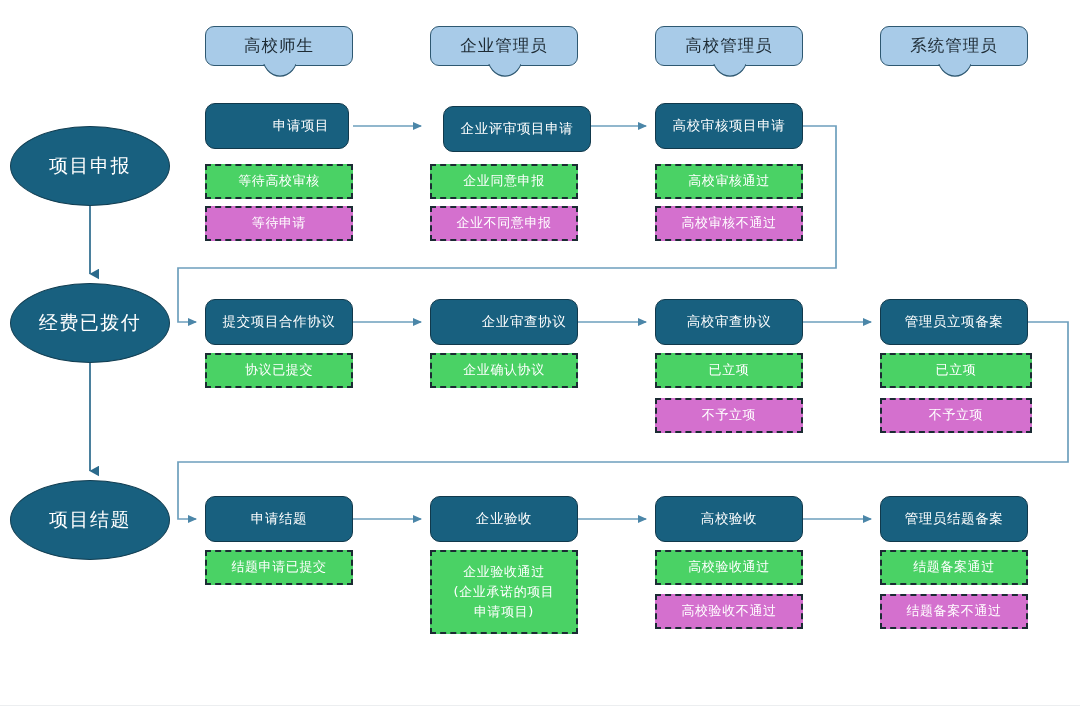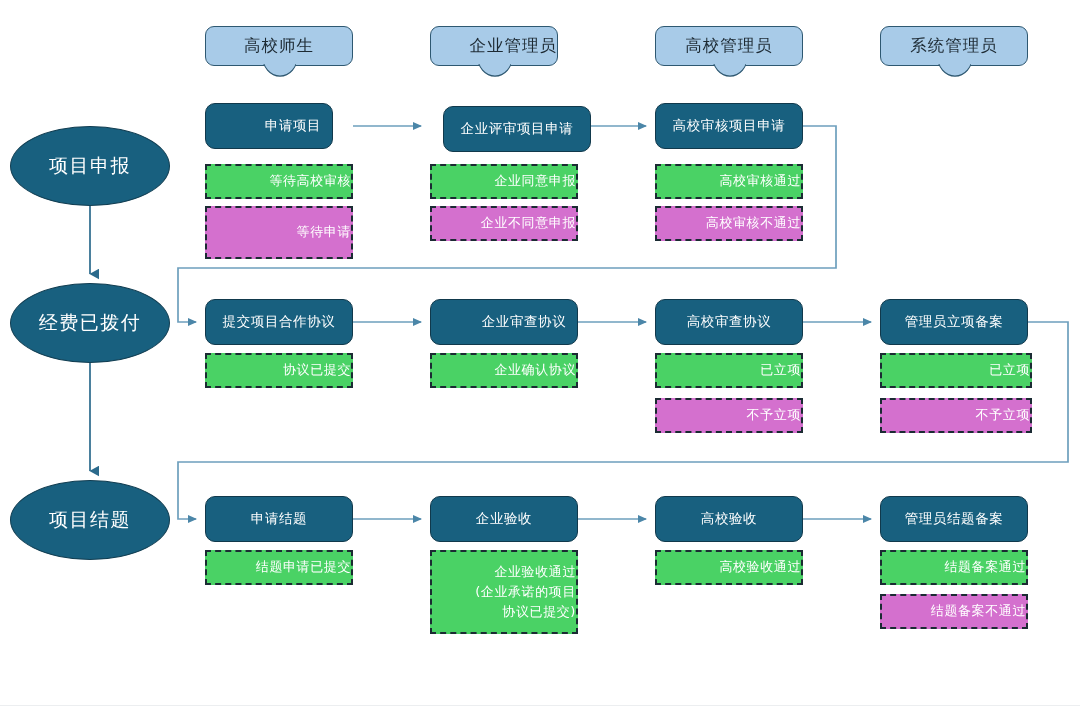--- a/index.html
+++ b/index.html
@@ -99,21 +99,21 @@
   
   .status-chip {
     position: absolute;
     box-sizing: border-box;
     border: 2.2px dashed #1b2b33;
     color: #ffffff;
     font-size: 13px;
     letter-spacing: 0.6px;
     display: flex;
     flex-direction: column;
-    align-items: flex-end;
+    align-items: center;
     justify-content: center;
     text-align: center;
     line-height: 1.55;
     z-index: 3;
   }
   .status-chip.ok   { background: #4ad265; }
   .status-chip.fail { background: #d470ce; }
   .status-chip .ln { display: block; }
 
   .footer-rule {
@@ -159,21 +159,21 @@
 
       <path d="M90,206 L90,274" marker-end="url(#ahd)" stroke="#2b6a8c"></path>
       <path d="M90,363 L90,471" marker-end="url(#ahd)" stroke="#2b6a8c"></path>
     </g>
   </svg>
 
   <div class="role-bubble" style="left:205px; top:26px; width:148px;">
     <span>高校师生</span>
     <span class="tail"></span>
   </div>
-  <div class="role-bubble" style="left:430px; top:26px; width:128px;justify-content:flex-end;">
+  <div class="role-bubble" style="left:430px; top:26px; width:148px;">
     <span>企业管理员</span>
     <span class="tail"></span>
   </div>
   <div class="role-bubble" style="left:655px; top:26px; width:148px;">
     <span>高校管理员</span>
     <span class="tail"></span>
   </div>
   <div class="role-bubble" style="left:880px; top:26px; width:148px;">
     <span>系统管理员</span>
     <span class="tail"></span>
@@ -182,34 +182,34 @@
   <div class="stage-ellipse" style="left:10px; top:126px; width:160px; height:80px;">
     <span>项目申报</span>
   </div>
   <div class="stage-ellipse" style="left:10px; top:283px; width:160px; height:80px;">
     <span>经费已拨付</span>
   </div>
   <div class="stage-ellipse" style="left:10px; top:480px; width:160px; height:80px;">
     <span>项目结题</span>
   </div>
 
-  <div class="proc-box" style="left:205px; top:103px; width:128px; height:46px;padding-left:48px;">
+  <div class="proc-box" style="left:205px; top:103px; width:144px; height:46px;padding-left:48px;">
     <span>申请项目</span>
   </div>
   <div class="proc-box" style="left:430px; top:106px; width:148px; height:46px;margin-left:13px;">
     <span>企业评审项目申请</span>
   </div>
   <div class="proc-box" style="left:655px; top:103px; width:148px; height:46px;">
     <span>高校审核项目申请</span>
   </div>
 
   <div class="status-chip ok" style="left:205px; top:164px; width:148px; height:35px;">
     <span class="ln">等待高校审核</span>
   </div>
-  <div class="status-chip fail" style="left:205px; top:206px; width:148px; height:53px;">
+  <div class="status-chip fail" style="left:205px; top:206px; width:148px; height:35px;">
     <span class="ln">等待申请</span>
   </div>
   <div class="status-chip ok" style="left:430px; top:164px; width:148px; height:35px;">
     <span class="ln">企业同意申报</span>
   </div>
   <div class="status-chip fail" style="left:430px; top:206px; width:148px; height:35px;">
     <span class="ln">企业不同意申报</span>
   </div>
   <div class="status-chip ok" style="left:655px; top:164px; width:148px; height:35px;">
     <span class="ln">高校审核通过</span>
@@ -262,25 +262,28 @@
   <div class="proc-box" style="left:880px; top:496px; width:148px; height:46px;">
     <span>管理员结题备案</span>
   </div>
 
   <div class="status-chip ok" style="left:205px; top:550px; width:148px; height:35px;">
     <span class="ln">结题申请已提交</span>
   </div>
   <div class="status-chip ok" style="left:430px; top:550px; width:148px; height:84px;">
     <span class="ln">企业验收通过</span>
     <span class="ln">(企业承诺的项目</span>
-    <span class="ln">协议已提交)</span>
+    <span class="ln">申请项目)</span>
   </div>
   <div class="status-chip ok" style="left:655px; top:550px; width:148px; height:35px;">
     <span class="ln">高校验收通过</span>
   </div>
+  <div class="status-chip fail" style="left:655px; top:594px; width:148px; height:35px;">
+    <span class="ln">高校验收不通过</span>
+  </div>
   <div class="status-chip ok" style="left:880px; top:550px; width:148px; height:35px;">
     <span class="ln">结题备案通过</span>
   </div>
   <div class="status-chip fail" style="left:880px; top:594px; width:148px; height:35px;">
     <span class="ln">结题备案不通过</span>
   </div>
 
   <div class="footer-rule"></div>
 </div>
 

